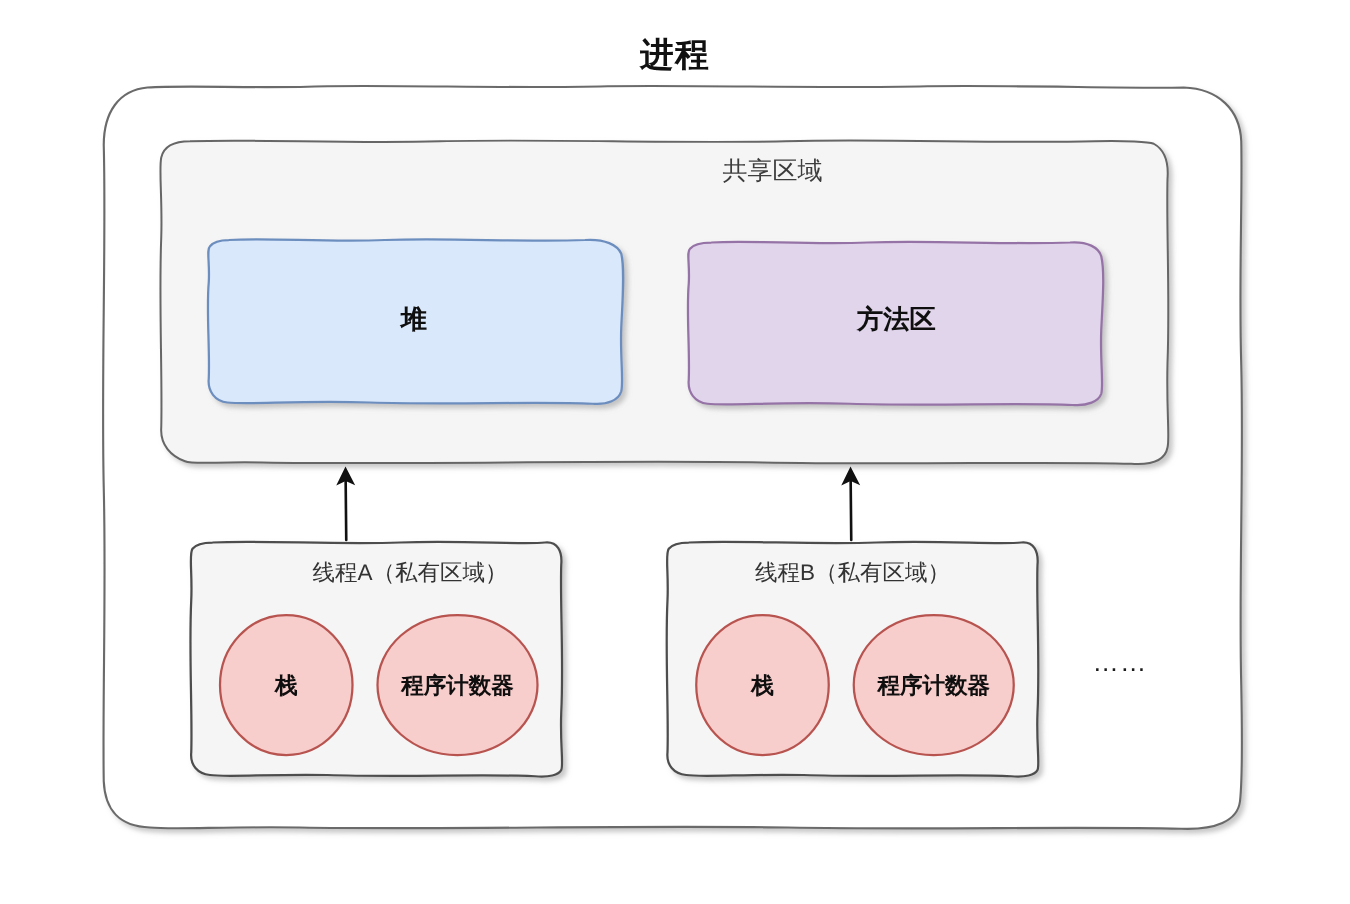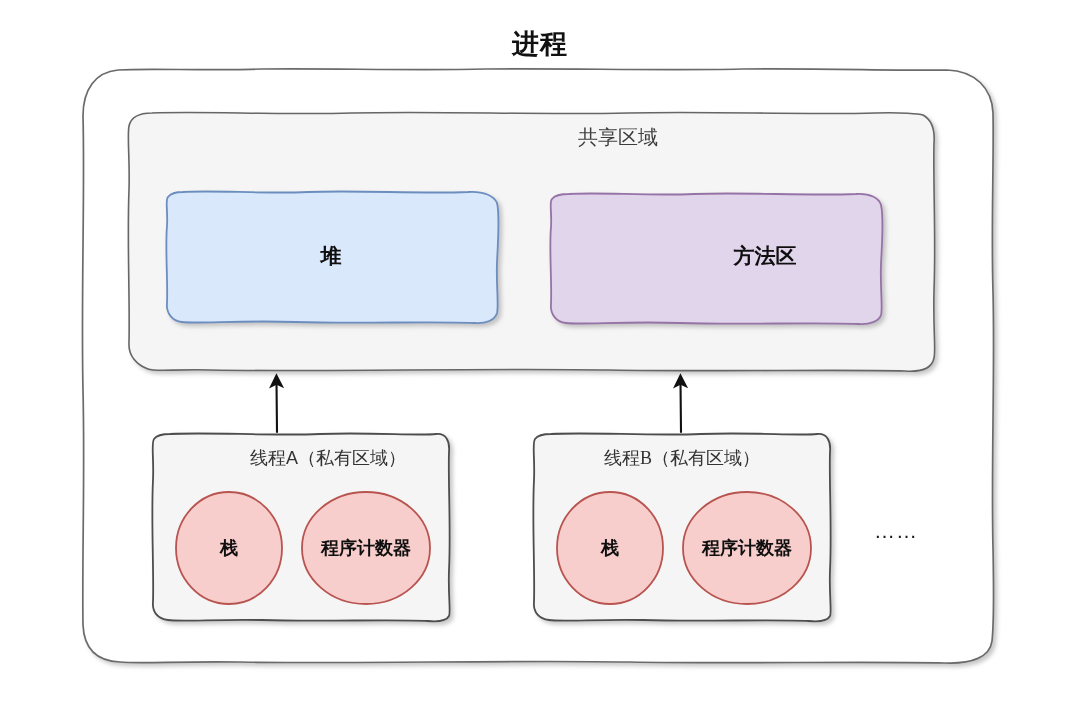--- a/index.html
+++ b/index.html
@@ -70,32 +70,31 @@
     font-weight: bold;
     color: #0f0f0f;
   }
   #methodarea-label {
     left: 552px;
     top: 245px;
     width: 330px;
     font-size: 21px;
     font-weight: bold;
     color: #0f0f0f;
-    padding-left: 48px;
   }
 
   
   .thread-label {
     top: 449px;
     font-size: 18px;
     font-weight: normal;
     color: #333333;
   }
   #thread-a-label { left: 152px; width: 352px; }
-  #thread-b-label { left: 533px; width: 298px; font-family: Liberation Serif, serif; }
+  #thread-b-label { left: 533px; width: 298px; }
 
   
   .circle-label {
     font-size: 18px;
     font-weight: bold;
     color: #0f0f0f;
     top: 539px;
   }
   #thread-a-stack-label  { left: 176px; width: 106px; }
   #thread-a-pc-label     { left: 300px; width: 132px; }

